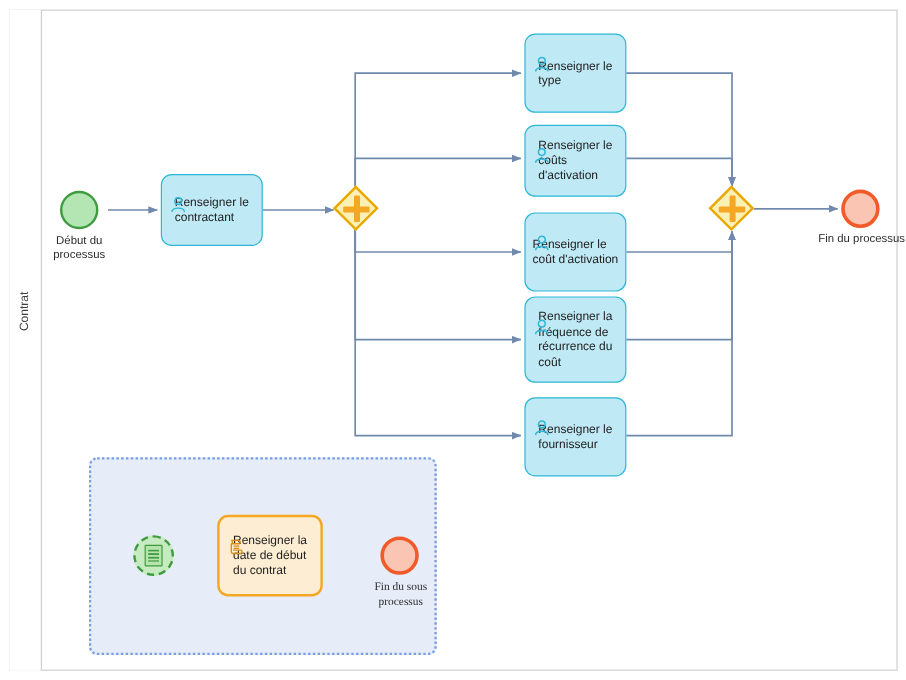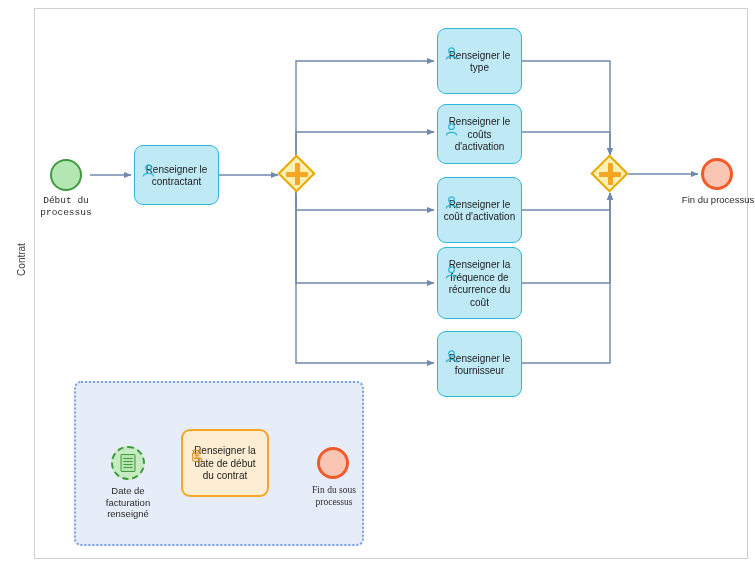--- a/index.html
+++ b/index.html
@@ -155,21 +155,20 @@
     height: 22px;
   }
   
   .task {
     position: absolute;
     box-sizing: border-box;
     border-radius: 9px;
     display: flex;
     align-items: center;
     justify-content: center;
-    text-align: center;
     font-size: 10px;
     line-height: 12.5px;
     color: #1c1c1c;
     padding: 4px 5px 2px 5px;
     white-space: pre-line;
   }
   .task-user {
     background: #bfe9f5;
     border: 1.6px solid #2eb7d6;
   }
@@ -240,21 +239,21 @@
       <path d="M 522,363 L 610,363 L 610,193"></path>
 
       <path d="M 628,174 L 698,174"></path>
 
       <path d="M 145,463 L 178,463"></path>
       <path d="M 269,463 L 314,463"></path>
     </g>
   </svg>
 
   <div class="event event-start" style="left:50px; top:159px;"></div>
-  <div class="evt-label" style="left:20px; top:195px; width:92px;font-family:Liberation Mono, monospace;">Début du
+  <div class="evt-label" style="left:20px; top:195px; width:92px;">Début du
 processus</div>
 
   <div class="task task-user" style="left:134px; top:145px; width:85px; height:60px;">
     <span class="user-icon">
       <svg viewBox="0 0 16 16" width="15" height="15">
         <circle cx="8" cy="5" r="3" fill="none" stroke="#2eb7d6" stroke-width="1.3"></circle>
         <path d="M2.5,14.5 C2.5,10 13.5,10 13.5,14.5" fill="none" stroke="#2eb7d6" stroke-width="1.3"></path>
       </svg>
     </span>
     <span>Renseigner le
@@ -332,23 +331,20 @@
   </div>
 
   <div class="event event-end" style="left:701px; top:158px;"></div>
   <div class="evt-label" style="left:663px; top:194px; width:110px;">Fin du processus</div>
 
   <div class="subprocess"></div>
 
   <div class="event event-sub-start" style="left:111px; top:446px;">
     <span class="doc-glyph"></span>
   </div>
-  <div class="evt-label" style="left:82px; top:485px; width:92px;">Date de
-facturation
-renseigné</div>
 
   <div class="task task-script" style="left:181px; top:429px; width:88px; height:68px;">
     <span class="script-icon">
       <svg viewBox="0 0 16 16" width="15" height="15">
         <path d="M4,2.5 h7 a1.6,1.6 0 0 1 0,3 h-7 a1.6,1.6 0 0 0 0,-3 z" fill="none" stroke="#d98c14" stroke-width="1.2"></path>
         <path d="M4,5.5 v7 a1.6,1.6 0 0 0 1.6,1.6 h7" fill="none" stroke="#d98c14" stroke-width="1.2"></path>
         <path d="M12.6,14.1 a1.6,1.6 0 0 0 0,-3 h-7" fill="none" stroke="#d98c14" stroke-width="1.2"></path>
         <path d="M6,7.6 h5 M6,9.6 h5" stroke="#d98c14" stroke-width="1.1"></path>
       </svg>
     </span>

